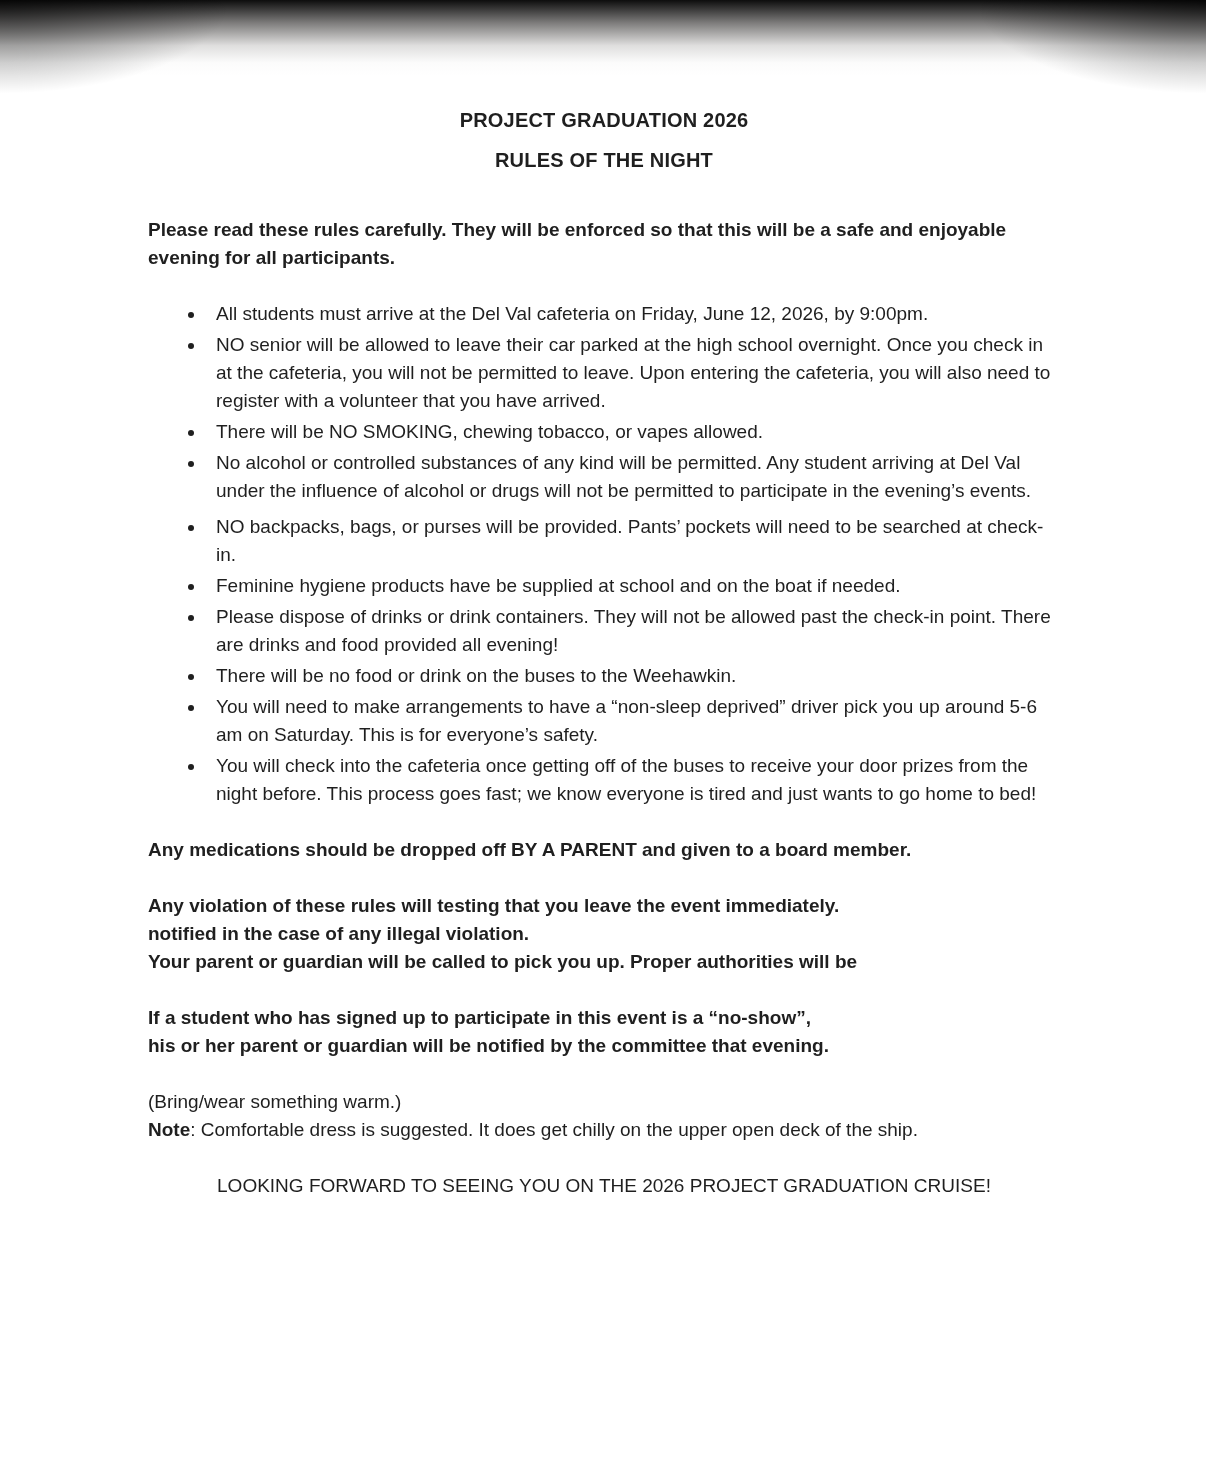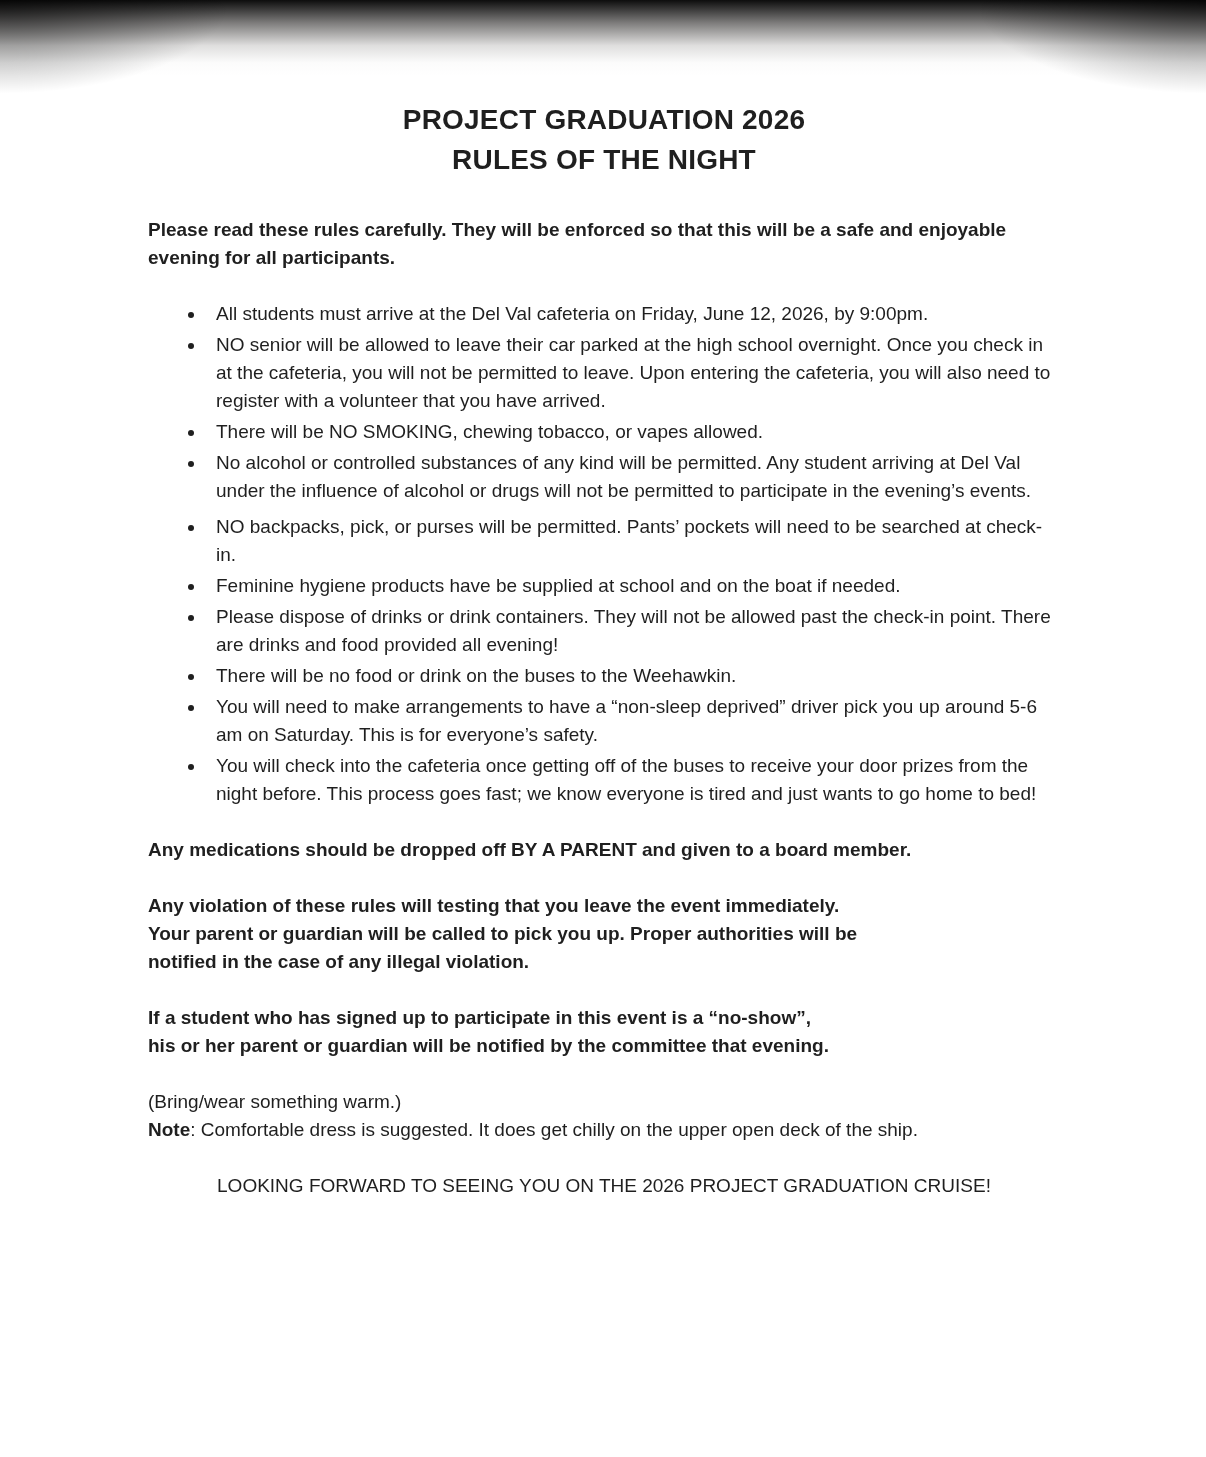--- a/index.html
+++ b/index.html
@@ -33,21 +33,21 @@
   }
   .content {
     position: relative;
     padding: 100px 146px 0 148px;
     font-size: 19px;
     line-height: 28px;
   }
   h1.doc-title {
     margin: 0 0 36px 0;
     text-align: center;
-    font-size: 28px;
+    font-size: 20px;
     line-height: 40px;
     font-weight: bold;
     letter-spacing: 0.2px;
   }
   .content p {
     margin: 28px 0;
   }
   .bold {
     font-weight: bold;
   }
@@ -86,34 +86,34 @@
 
     <ul class="rules">
       <li>All students must arrive at the Del Val cafeteria on Friday, June 12, 2026, by 9:00pm.</li>
       <li>NO senior will be allowed to leave their car parked at the high school overnight. Once you check in at the cafeteria, you will not be permitted to leave. Upon entering the cafeteria, you will also need to register with a volunteer that you have arrived.</li>
       <li>There will be NO SMOKING, chewing tobacco, or vapes allowed.</li>
       <li>No alcohol or controlled substances of any kind will be permitted. Any student arriving at Del Val under the influence of alcohol or drugs will not be permitted to participate in the evening’s events.</li>
     </ul>
 
 
     <ul class="rules">
-      <li>NO backpacks, pick, or purses will be permitted. Pants’ pockets will need to be searched at check-in.</li>
+      <li>NO backpacks, bags, or purses will be provided. Pants’ pockets will need to be searched at check-in.</li>
       <li>Feminine hygiene products have be supplied at school and on the boat if needed.</li>
       <li>Please dispose of drinks or drink containers. They will not be allowed past the check-in point. There are drinks and food provided all evening!</li>
       <li>There will be no food or drink on the buses to the Weehawkin.</li>
       <li>You will need to make arrangements to have a “non-sleep deprived” driver pick you up around 5-6 am on Saturday. This is for everyone’s safety.</li>
       <li>You will check into the cafeteria once getting off of the buses to receive your door prizes from the night before. This process goes fast; we know everyone is tired and just wants to go home to bed!</li>
     </ul>
 
     <p class="bold">Any medications should be dropped off BY A PARENT and given to a board member.</p>
 
     <p class="bold">
       <span class="line">Any violation of these rules will testing that you leave the event immediately.</span>
+      <span class="line">notified in the case of any illegal violation.</span>
       <span class="line">Your parent or guardian will be called to pick you up. Proper authorities will be</span>
-      <span class="line">notified in the case of any illegal violation.</span>
     </p>
 
     <p class="bold">
       <span class="line">If a student who has signed up to participate in this event is a “no-show”,</span>
       <span class="line">his or her parent or guardian will be notified by the committee that evening.</span>
     </p>
 
     <p>
       <span class="line">(Bring/wear something warm.)</span>
       <span class="line"><b>Note</b><span>: Comfortable dress is suggested. It does get chilly on the upper open deck of the ship.</span></span>

